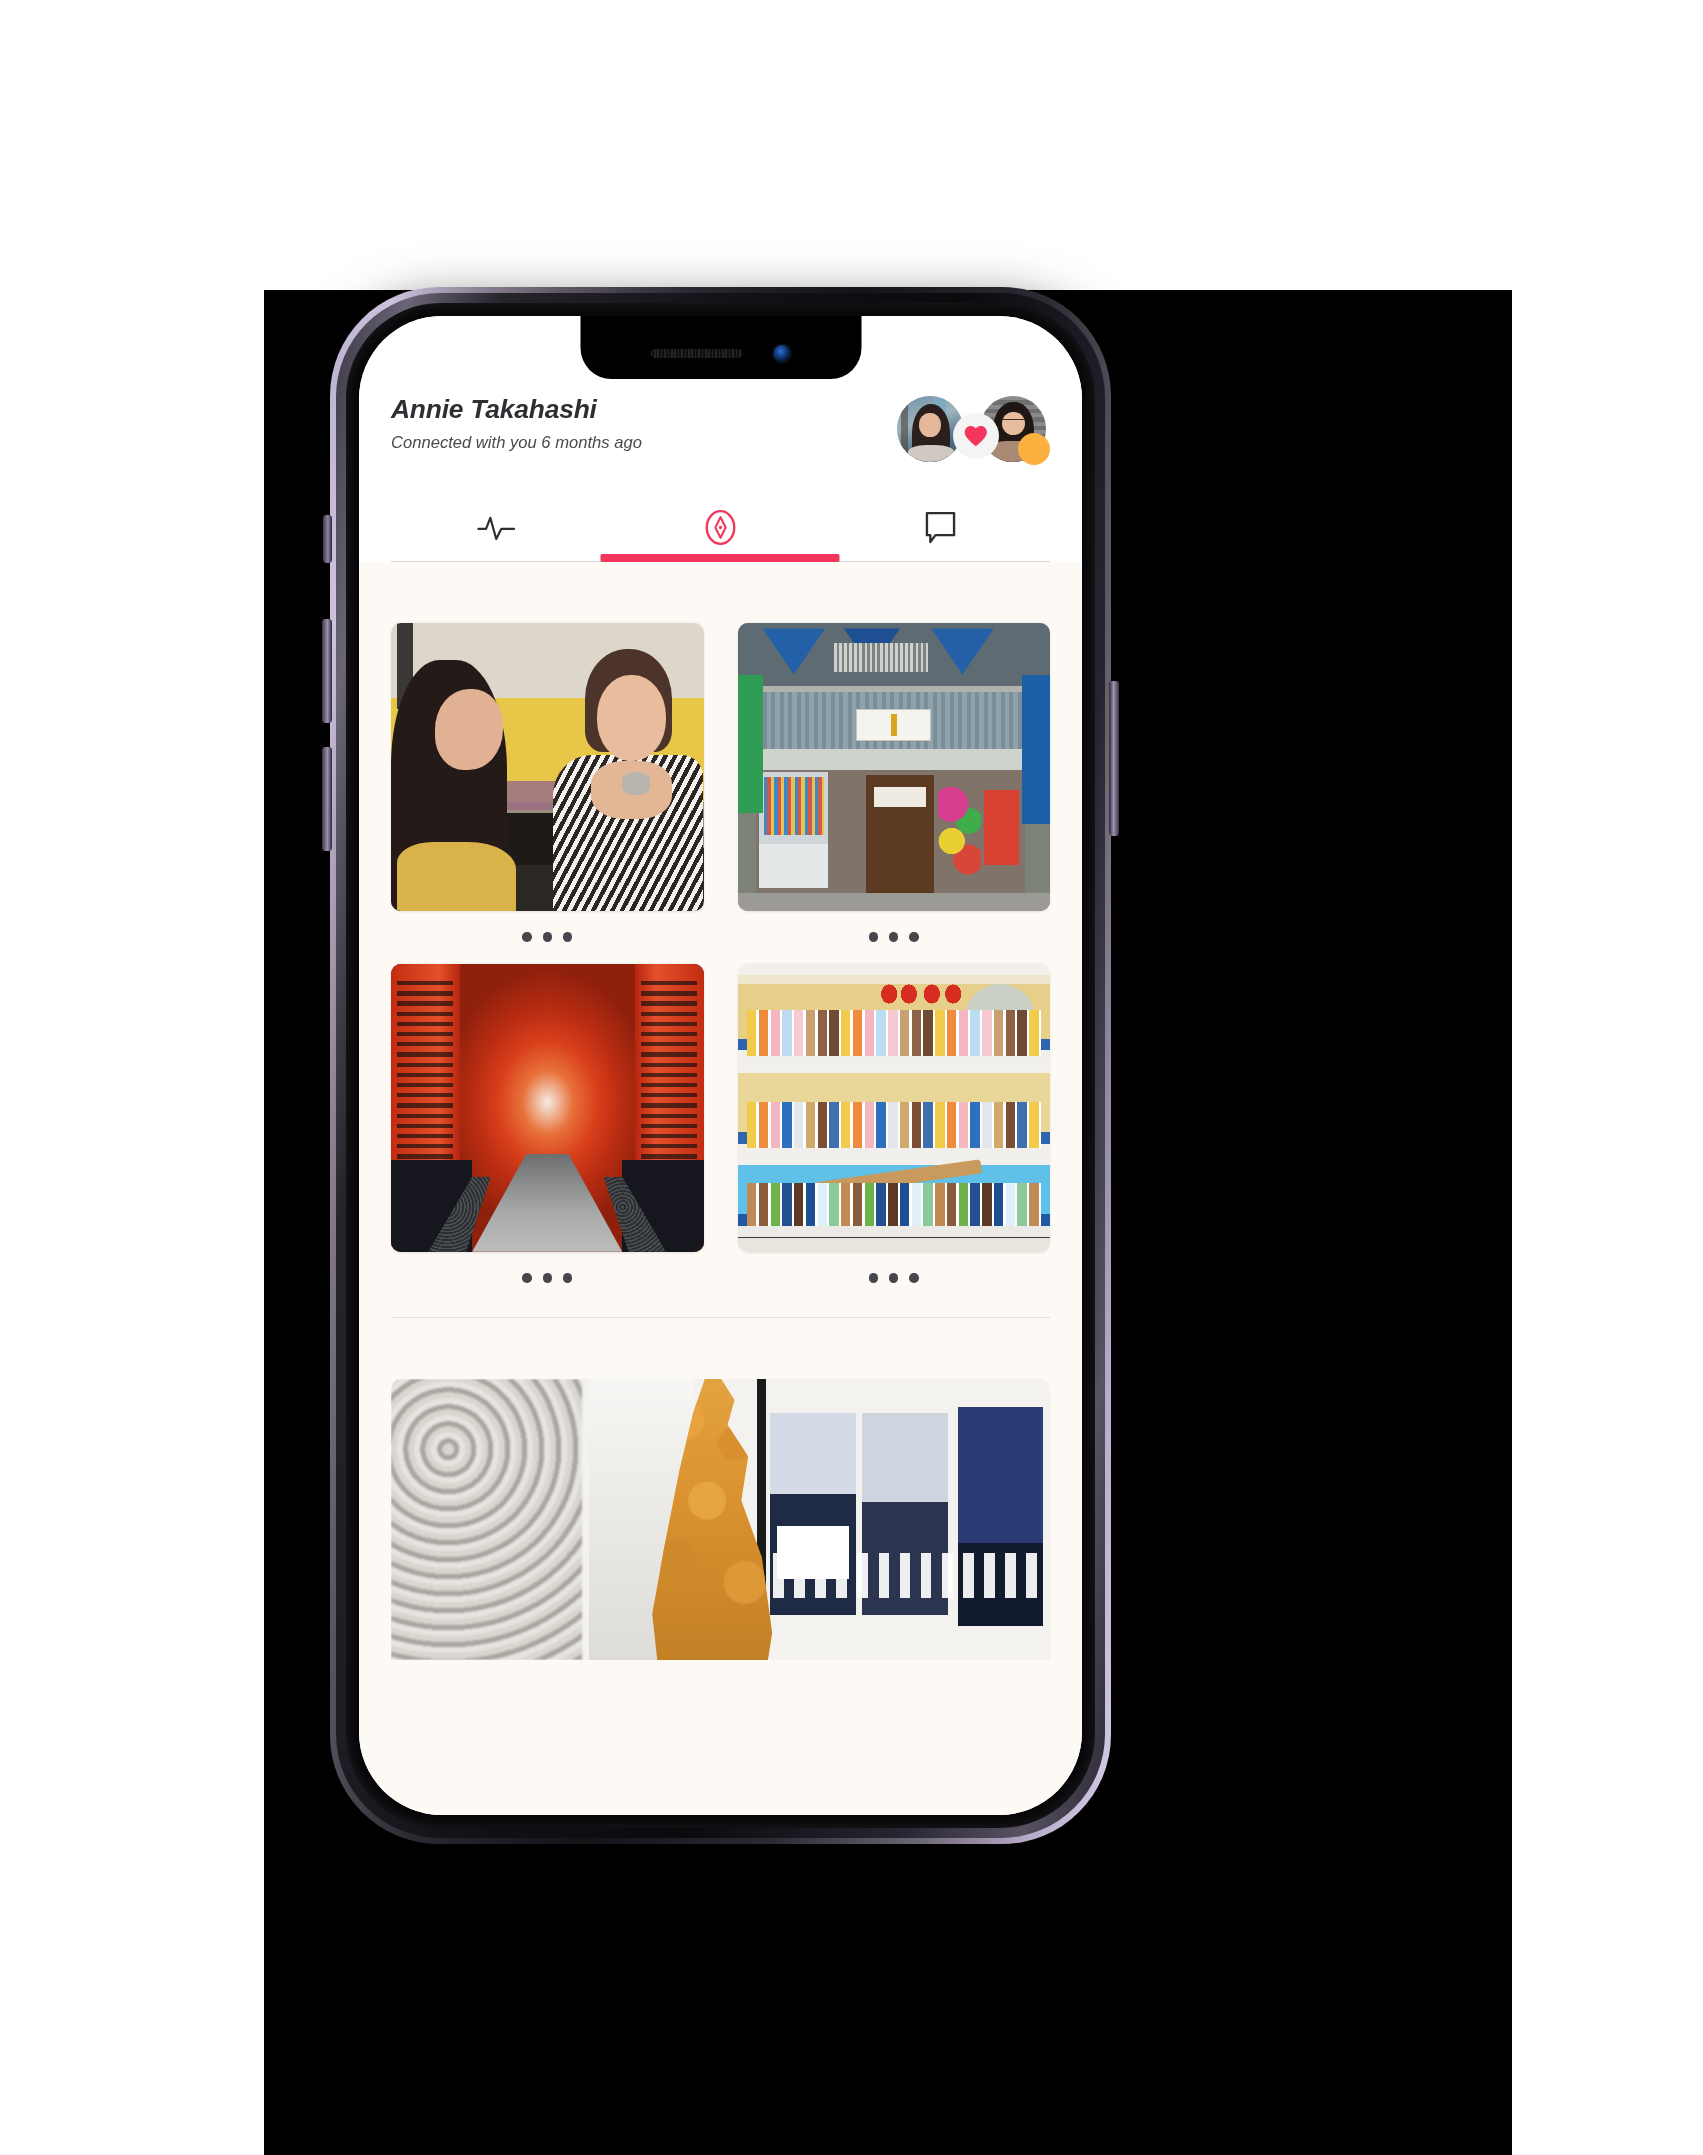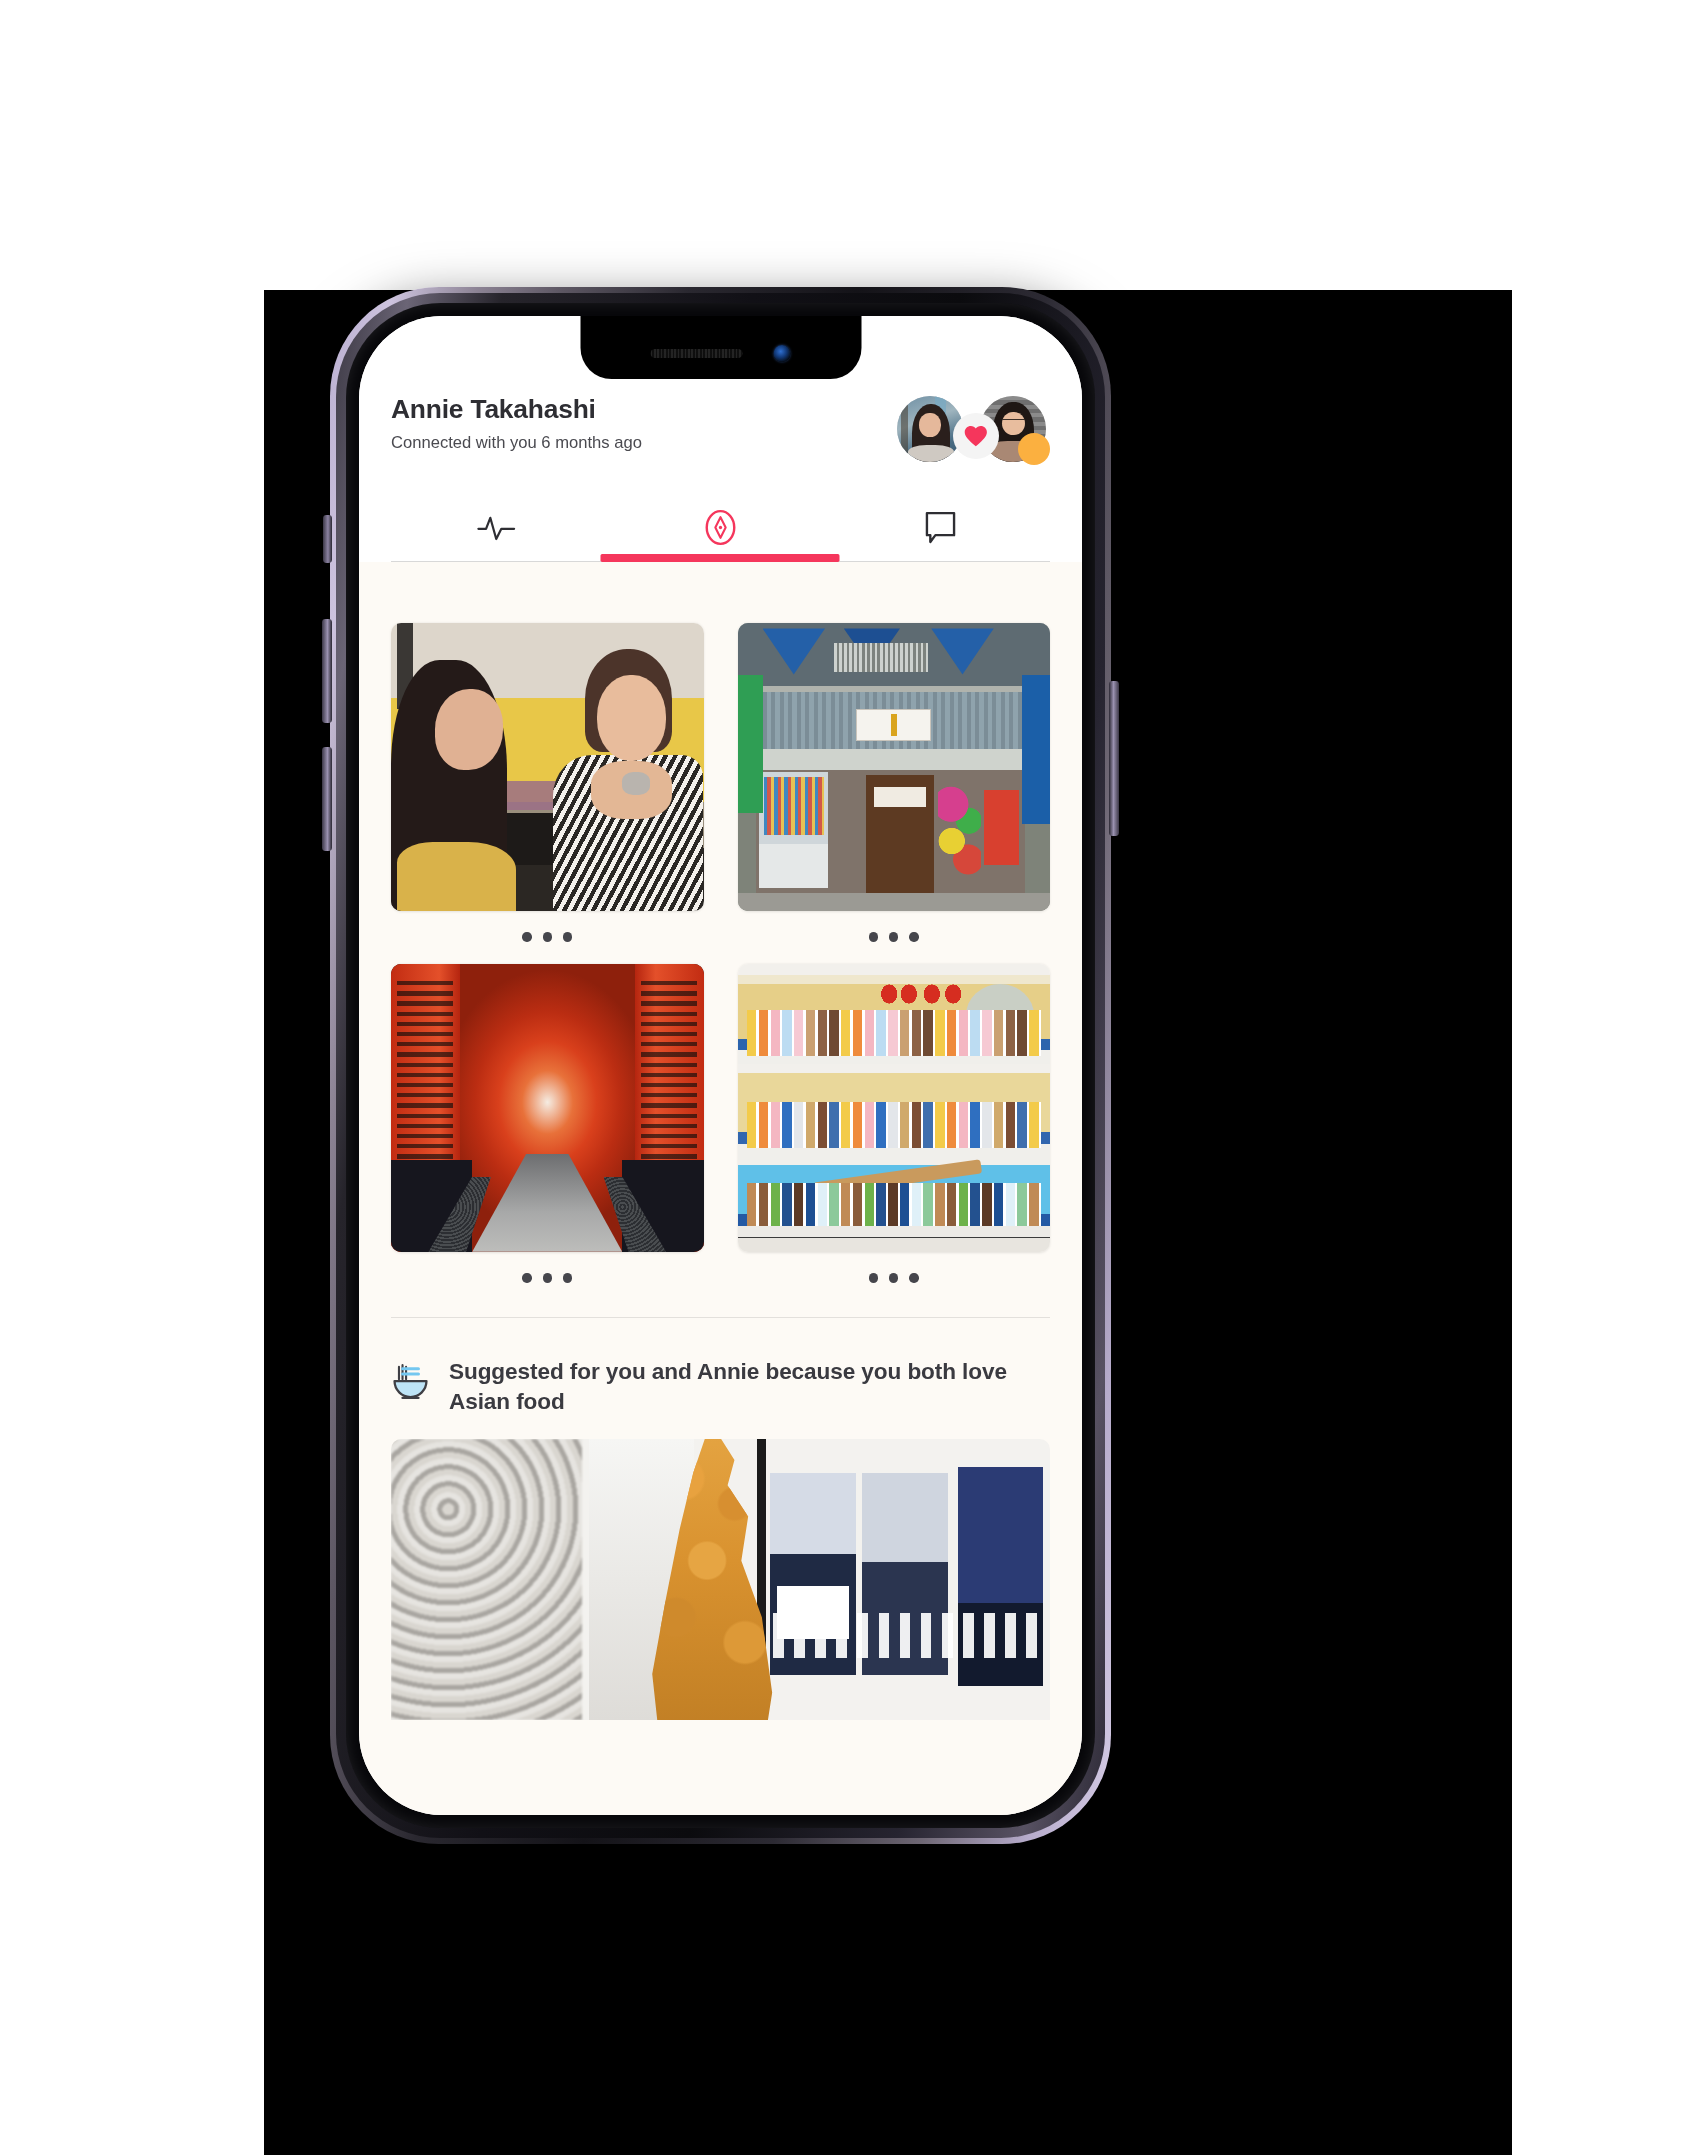--- a/index.html
+++ b/index.html
@@ -20,20 +20,21 @@
     border-radius:109px;
     background:linear-gradient(100deg,#b9aed0 0%, #cdc3de 6%, #8c8394 14%, #5d5763 22%, #2a2830 34%, #141318 50%, #2c2a33 68%, #6e6774 82%, #b6abcb 92%, #d6cde6 100%);
     padding:6px;
     box-shadow:0 15.3px 51px rgba(0,0,0,0.55);
   }
   .device-inner {
     position:relative; width:100%; height:100%;
     border-radius:104px;
     background:linear-gradient(100deg,#3a3742 0%, #6b6576 7%, #26242b 16%, #111016 40%, #0b0b0e 60%, #262430 80%, #585263 92%, #2b2834 100%);
     padding:10.2px;
+    font-style:italic;
   }
   .device-bezel {
     position:relative; width:100%; height:100%;
     border-radius:95px;
     background:#07070a;
     padding:12.8px;
     box-shadow:inset 0 0 15.3px rgba(255,255,255,0.10);
   }
 
   
@@ -485,29 +486,20 @@
                         <span class="dot"></span>
                     </div>
                   </div>
                 </div>
               </div>
 
               <div class="divider"></div>
             </div>
 
             <div class="section">
-              <div class="section-head">
-                <svg class="section-icon" viewBox="0 0 44 46">
-                  <path d="M9 6 v14 M13 4 v16 M17 6 v14" fill="none" stroke="#3f3f45" stroke-width="2.4" stroke-linecap="round"></path>
-                  <path d="M13 8 h18 M13 14 h18" fill="none" stroke="#74C7F0" stroke-width="3.4" stroke-linecap="round"></path>
-                  <path d="M4 22 h36 a18 18 0 0 1 -36 0 Z" fill="#BEE4F7" stroke="#3f3f45" stroke-width="2.6" stroke-linejoin="round"></path>
-                  <path d="M13 41 h18" fill="none" stroke="#3f3f45" stroke-width="2.6" stroke-linecap="round"></path>
-                </svg>
-                <div class="section-title">Suggested for you and Annie because you both love Asian food</div>
-              </div>
 
               <div class="photo-wide">
                 <div class="p5">
                   <div class="bgwall"></div>
                     <div class="bldg"></div>
                   <div class="banner1">
                       <i></i>
                     </div>
                     <div class="banner2"></div>
                     <div class="banner3"></div>

